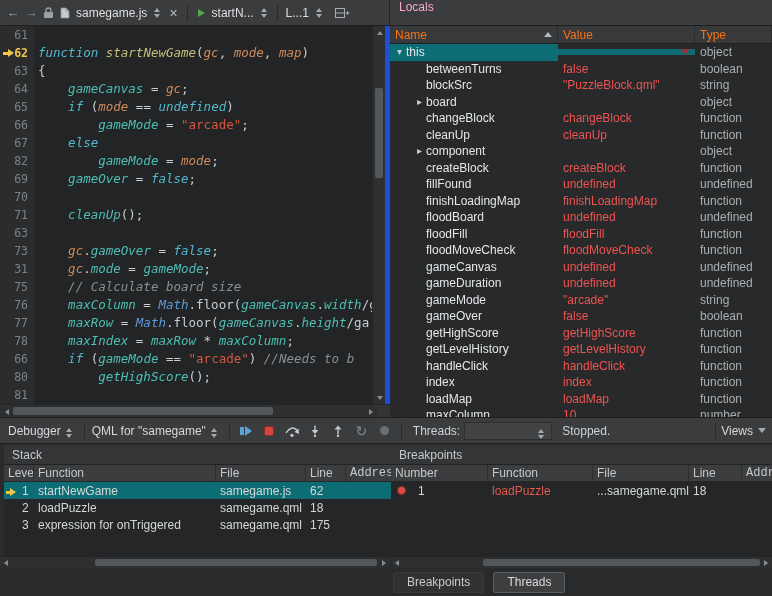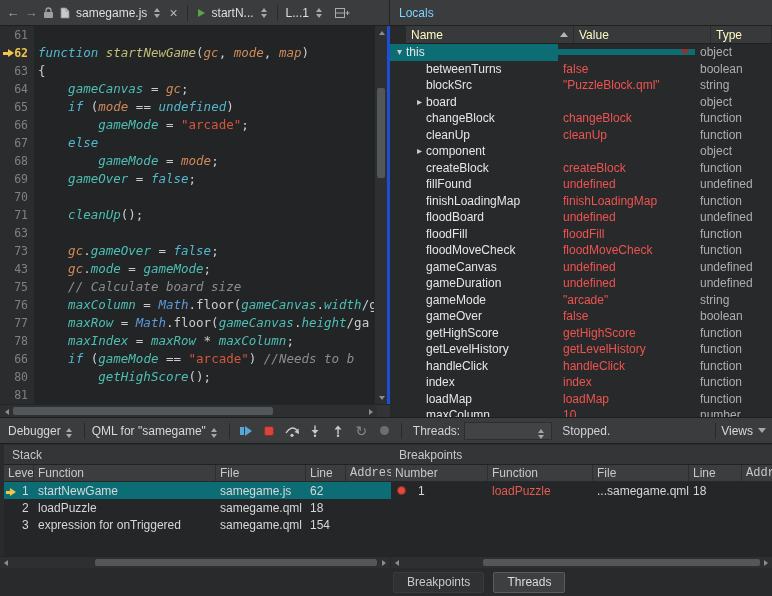--- a/index.html
+++ b/index.html
@@ -6,38 +6,38 @@
   * { box-sizing:border-box; }
   .app { position:relative; width:772px; height:596px; overflow:hidden;
          background:#2A2B2C; color:#D5D7D9; font-family:"Liberation Sans",sans-serif;
          font-size:12px; user-select:none; }
 
   
   .topbar { position:absolute; top:0; left:0; width:772px; height:26px;
             background:#3A3C3E; border-bottom:1px solid #1E1F20; display:flex; }
   .topbar-left { width:390px; display:flex; align-items:center; padding:0 4px;
                  border-right:1px solid #242526; }
-  .topbar-right { flex:1; display:flex; align-items:center; padding-left:9px; color:#7dd3fc; }
+  .topbar-right { flex:1; display:flex; align-items:flex-start; padding-left:9px; color:#f9a8d4; }
   .navbtn { width:18px; text-align:center; font-size:13px; color:#9BB3C6; }
   .navbtn.fwd { color:#8E9296; }
   .tb-icon { display:flex; align-items:center; margin:0 3px; }
   .tb-label { color:#DDDFE1; margin:0 2px 0 3px; white-space:nowrap; }
   .spin { display:inline-flex; flex-direction:column; gap:2px; margin:0 5px; }
   .spin i { display:block; width:0; height:0; border-left:3.5px solid transparent; border-right:3.5px solid transparent; }
   .spin .up { border-bottom:4px solid #A5A8AB; }
   .spin .dn { border-top:4px solid #A5A8AB; }
   .closebtn { color:#B7BABD; font-size:14px; margin:0 4px; line-height:1; }
   .tbsep { width:1px; height:16px; background:#28292A; margin:0 5px; }
 
   
   .main { position:absolute; top:26px; left:0; width:772px; height:391px; display:flex; }
 
   
   .editor { position:relative; width:390px; height:391px; background:#222425;
-            border-right:3px solid #1d4ed8; }
+            border-right:5px solid #1d4ed8; }
   .lines { position:absolute; top:0; left:0; width:377px; height:378px; overflow:hidden;
            font-family:"DejaVu Sans Mono",monospace; font-size:12.5px; }
   .code-line { display:flex; height:18px; line-height:18px; white-space:pre; }
   .gutter { position:relative; width:34px; flex:0 0 34px; background:#2A2C2D;
             text-align:right; padding-right:6px; color:#7E8285; font-size:11.5px; }
   .gutter.cur .lnum { color:#F2C64B; font-weight:bold; }
   .cur-marker { position:absolute; left:3px; top:5px; width:12px; height:8px; }
   .cur-marker::before { content:""; position:absolute; left:0; top:2.5px; width:5px; height:3px; background:#F2C64B; }
   .cur-marker::after  { content:""; position:absolute; left:5px; top:0; width:0; height:0;
                         border-left:6px solid #F2C64B; border-top:4px solid transparent; border-bottom:4px solid transparent; }
@@ -61,21 +61,21 @@
   .tri-lf { width:0; height:0; border-top:3.5px solid transparent; border-bottom:3.5px solid transparent; border-right:4.5px solid #8A8D90; }
   .tri-rt { width:0; height:0; border-top:3.5px solid transparent; border-bottom:3.5px solid transparent; border-left:4.5px solid #8A8D90; }
   .hscroll { position:absolute; left:0; bottom:0; width:390px; height:13px;
              background:#2D2F30; border-top:1px solid #242526; }
   .hthumb { position:absolute; top:2px; bottom:2px; background:#54575A; border-radius:2px; }
   .corner { position:absolute; right:0; top:0; width:13px; height:13px; background:#323436; }
 
   
   .locals { flex:1; display:flex; flex-direction:column; background:#27292A; overflow:hidden; }
   .locals-colheader { display:flex; height:18px; background:#37393B; border-bottom:1px solid #1F2021;
-                      color:#fef9c3; align-items:flex-start;margin-left:16px; }
+                      color:#f97316; align-items:flex-start; }
   .locals-colheader .hc { padding:0 5px; border-right:1px solid #2A2C2D; height:100%;
                           display:flex; align-items:center; overflow:hidden; }
   .hc-name { width:168px; justify-content:space-between; }
   .hc-value { width:137px; }
   .hc-type { flex:1; border-right:none; }
   .sort-tri { width:0; height:0; border-left:4px solid transparent; border-right:4px solid transparent; border-bottom:5px solid #B5B8BA; margin-left:4px; }
   .locals-body { flex:1; overflow:hidden; }
   .lrow { display:flex; height:16.5px; line-height:16.5px; align-items:center; }
   .lc-name { width:168px; display:flex; align-items:center; overflow:hidden; white-space:nowrap; color:#E4E6E8; }
   .lc-value { width:137px; padding:0 5px; overflow:hidden; white-space:nowrap; color:#EF5350;
@@ -202,27 +202,27 @@
 
     <div class="editor">
       <div class="lines" id="code-lines">
           <div class="code-line"><div class="gutter"><span class="lnum">61</span></div><div class="code-text"></div></div>
           <div class="code-line"><div class="gutter cur"><span class="cur-marker"></span><span class="lnum">62</span></div><div class="code-text"><span class="tok-kw">function</span><span class="tok-pl"> </span><span class="tok-fn">startNewGame</span><span class="tok-pl">(</span><span class="tok-pm">gc</span><span class="tok-pl">, </span><span class="tok-pm">mode</span><span class="tok-pl">, </span><span class="tok-pm">map</span><span class="tok-pl">)</span></div></div>
           <div class="code-line"><div class="gutter"><span class="lnum">63</span></div><div class="code-text"><span class="tok-pl">{</span></div></div>
           <div class="code-line"><div class="gutter"><span class="lnum">64</span></div><div class="code-text"><span class="tok-pl">    </span><span class="tok-id">gameCanvas</span><span class="tok-pl"> = </span><span class="tok-pm">gc</span><span class="tok-pl">;</span></div></div>
           <div class="code-line"><div class="gutter"><span class="lnum">65</span></div><div class="code-text"><span class="tok-pl">    </span><span class="tok-kw">if</span><span class="tok-pl"> (</span><span class="tok-pm">mode</span><span class="tok-pl"> == </span><span class="tok-kw">undefined</span><span class="tok-pl">)</span></div></div>
           <div class="code-line"><div class="gutter"><span class="lnum">66</span></div><div class="code-text"><span class="tok-pl">        </span><span class="tok-id">gameMode</span><span class="tok-pl"> = </span><span class="tok-st">"arcade"</span><span class="tok-pl">;</span></div></div>
           <div class="code-line"><div class="gutter"><span class="lnum">67</span></div><div class="code-text"><span class="tok-pl">    </span><span class="tok-kw">else</span></div></div>
-          <div class="code-line"><div class="gutter"><span class="lnum">68</span></div><div class="code-text"><span class="tok-pl">        </span><span class="tok-id">gameMode</span><span class="tok-pl"> = </span><span class="tok-pm">mode</span><span class="tok-pl">;</span></div></div>
+          <div class="code-line"><div class="gutter"><span class="lnum">82</span></div><div class="code-text"><span class="tok-pl">        </span><span class="tok-id">gameMode</span><span class="tok-pl"> = </span><span class="tok-pm">mode</span><span class="tok-pl">;</span></div></div>
           <div class="code-line"><div class="gutter"><span class="lnum">69</span></div><div class="code-text"><span class="tok-pl">    </span><span class="tok-id">gameOver</span><span class="tok-pl"> = </span><span class="tok-kw">false</span><span class="tok-pl">;</span></div></div>
           <div class="code-line"><div class="gutter"><span class="lnum">70</span></div><div class="code-text"></div></div>
           <div class="code-line"><div class="gutter"><span class="lnum">71</span></div><div class="code-text"><span class="tok-pl">    </span><span class="tok-id">cleanUp</span><span class="tok-pl">();</span></div></div>
           <div class="code-line"><div class="gutter"><span class="lnum">63</span></div><div class="code-text"></div></div>
           <div class="code-line"><div class="gutter"><span class="lnum">73</span></div><div class="code-text"><span class="tok-pl">    </span><span class="tok-pm">gc</span><span class="tok-pl">.</span><span class="tok-id">gameOver</span><span class="tok-pl"> = </span><span class="tok-kw">false</span><span class="tok-pl">;</span></div></div>
-          <div class="code-line"><div class="gutter"><span class="lnum">43</span></div><div class="code-text"><span class="tok-pl">    </span><span class="tok-pm">gc</span><span class="tok-pl">.</span><span class="tok-id">mode</span><span class="tok-pl"> = </span><span class="tok-id">gameMode</span><span class="tok-pl">;</span></div></div>
+          <div class="code-line"><div class="gutter"><span class="lnum">31</span></div><div class="code-text"><span class="tok-pl">    </span><span class="tok-pm">gc</span><span class="tok-pl">.</span><span class="tok-id">mode</span><span class="tok-pl"> = </span><span class="tok-id">gameMode</span><span class="tok-pl">;</span></div></div>
           <div class="code-line"><div class="gutter"><span class="lnum">75</span></div><div class="code-text"><span class="tok-pl">    </span><span class="tok-cm">// Calculate board size</span></div></div>
           <div class="code-line"><div class="gutter"><span class="lnum">76</span></div><div class="code-text"><span class="tok-pl">    </span><span class="tok-id">maxColumn</span><span class="tok-pl"> = </span><span class="tok-ty">Math</span><span class="tok-pl">.floor(</span><span class="tok-id">gameCanvas</span><span class="tok-pl">.</span><span class="tok-id">width</span><span class="tok-pl">/ga</span></div></div>
           <div class="code-line"><div class="gutter"><span class="lnum">77</span></div><div class="code-text"><span class="tok-pl">    </span><span class="tok-id">maxRow</span><span class="tok-pl"> = </span><span class="tok-ty">Math</span><span class="tok-pl">.floor(</span><span class="tok-id">gameCanvas</span><span class="tok-pl">.</span><span class="tok-id">height</span><span class="tok-pl">/ga</span></div></div>
           <div class="code-line"><div class="gutter"><span class="lnum">78</span></div><div class="code-text"><span class="tok-pl">    </span><span class="tok-id">maxIndex</span><span class="tok-pl"> = </span><span class="tok-id">maxRow</span><span class="tok-pl"> * </span><span class="tok-id">maxColumn</span><span class="tok-pl">;</span></div></div>
           <div class="code-line"><div class="gutter"><span class="lnum">66</span></div><div class="code-text"><span class="tok-pl">    </span><span class="tok-kw">if</span><span class="tok-pl"> (</span><span class="tok-id">gameMode</span><span class="tok-pl"> == </span><span class="tok-st">"arcade"</span><span class="tok-pl">) </span><span class="tok-cm">//Needs to b</span></div></div>
           <div class="code-line"><div class="gutter"><span class="lnum">80</span></div><div class="code-text"><span class="tok-pl">        </span><span class="tok-id">getHighScore</span><span class="tok-pl">();</span></div></div>
           <div class="code-line"><div class="gutter"><span class="lnum">81</span></div><div class="code-text"></div></div>
         </div>
       <div class="vscroll">
         <div class="arrowbox" style="top:0; left:0;">
@@ -591,21 +591,21 @@
             <div class="gcell col-level"><span class="level-num">2</span></div>
             <div class="gcell col-func">loadPuzzle</div>
             <div class="gcell col-file">samegame.qml</div>
             <div class="gcell col-line">18</div>
             <div class="gcell col-addr"></div>
           </div>
           <div class="grid-row">
             <div class="gcell col-level"><span class="level-num">3</span></div>
             <div class="gcell col-func">expression for onTriggered</div>
             <div class="gcell col-file">samegame.qml</div>
-            <div class="gcell col-line">154</div>
+            <div class="gcell col-line">175</div>
             <div class="gcell col-addr"></div>
           </div>
         </div>
       <div class="panel-filler"></div>
     </div>
 
     <div class="panel bps">
       <div class="panel-title">
           <span>Breakpoints</span>
         </div>

